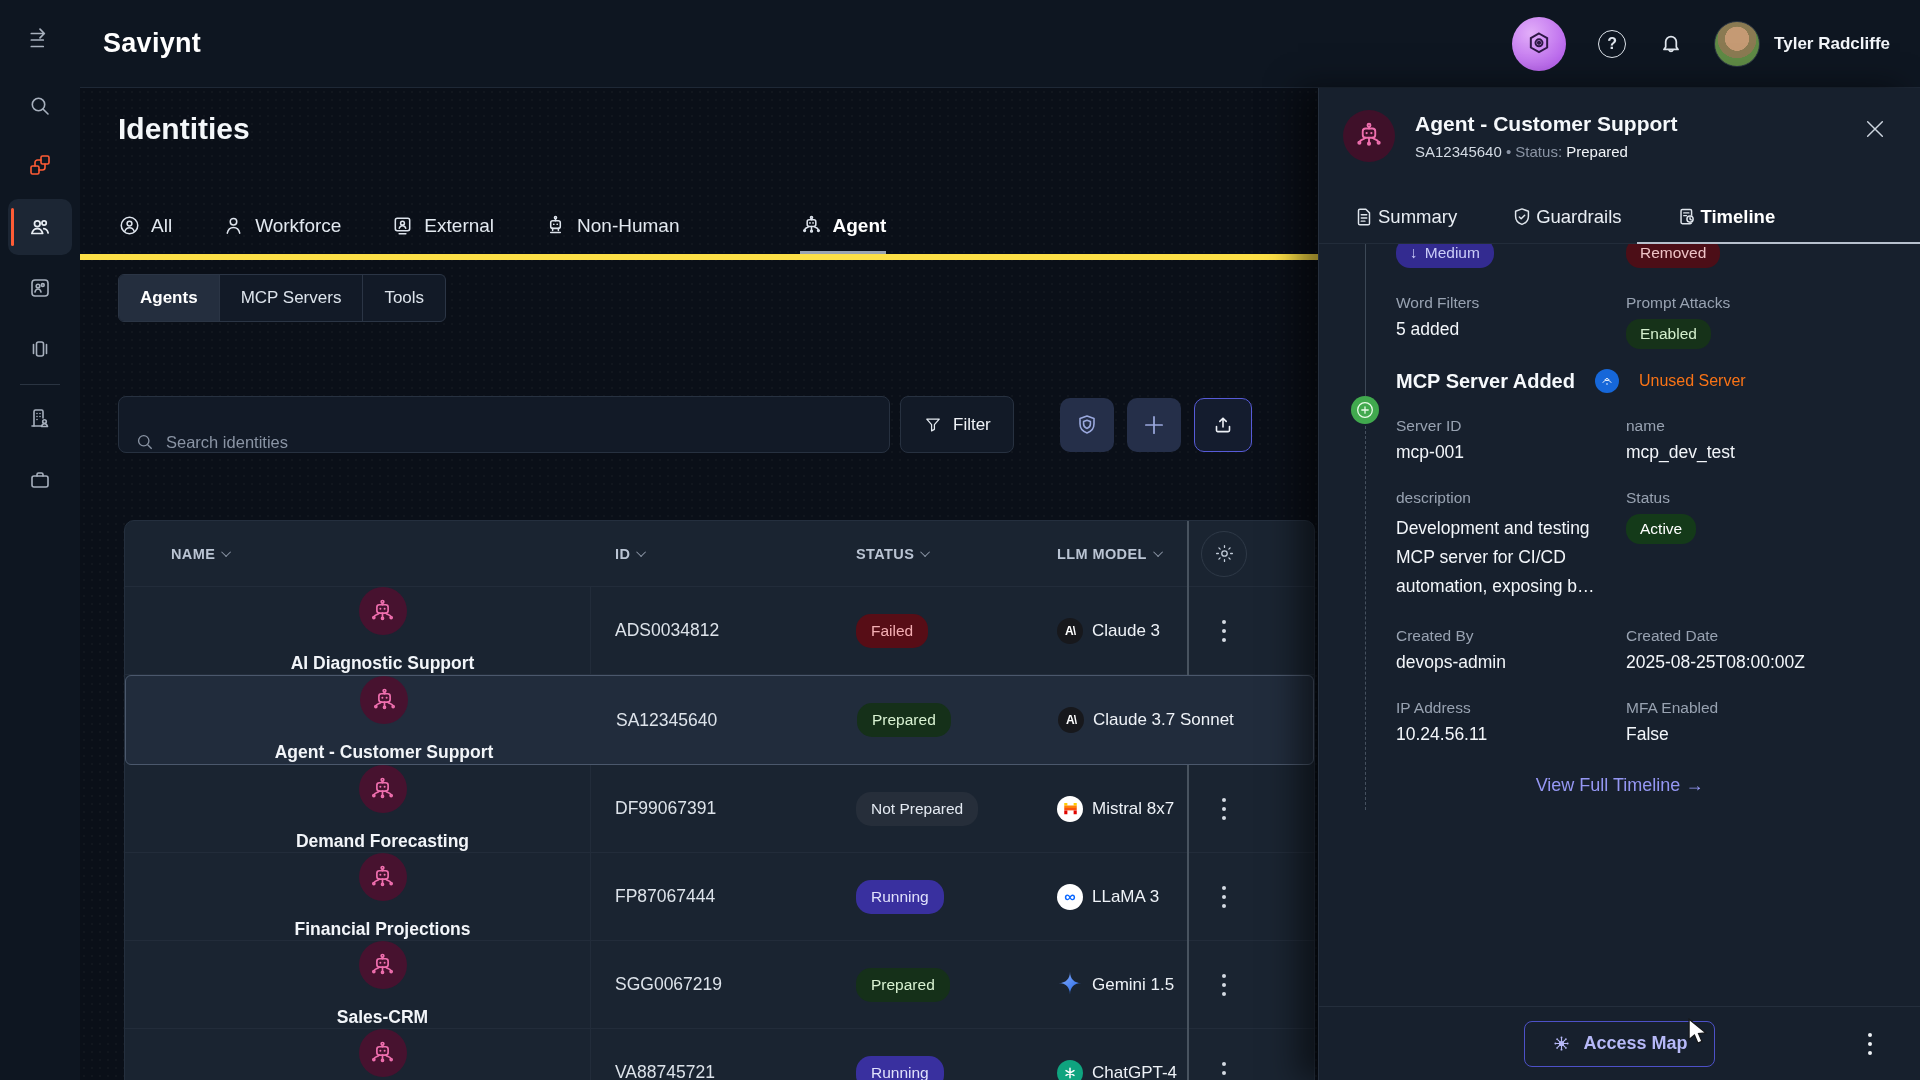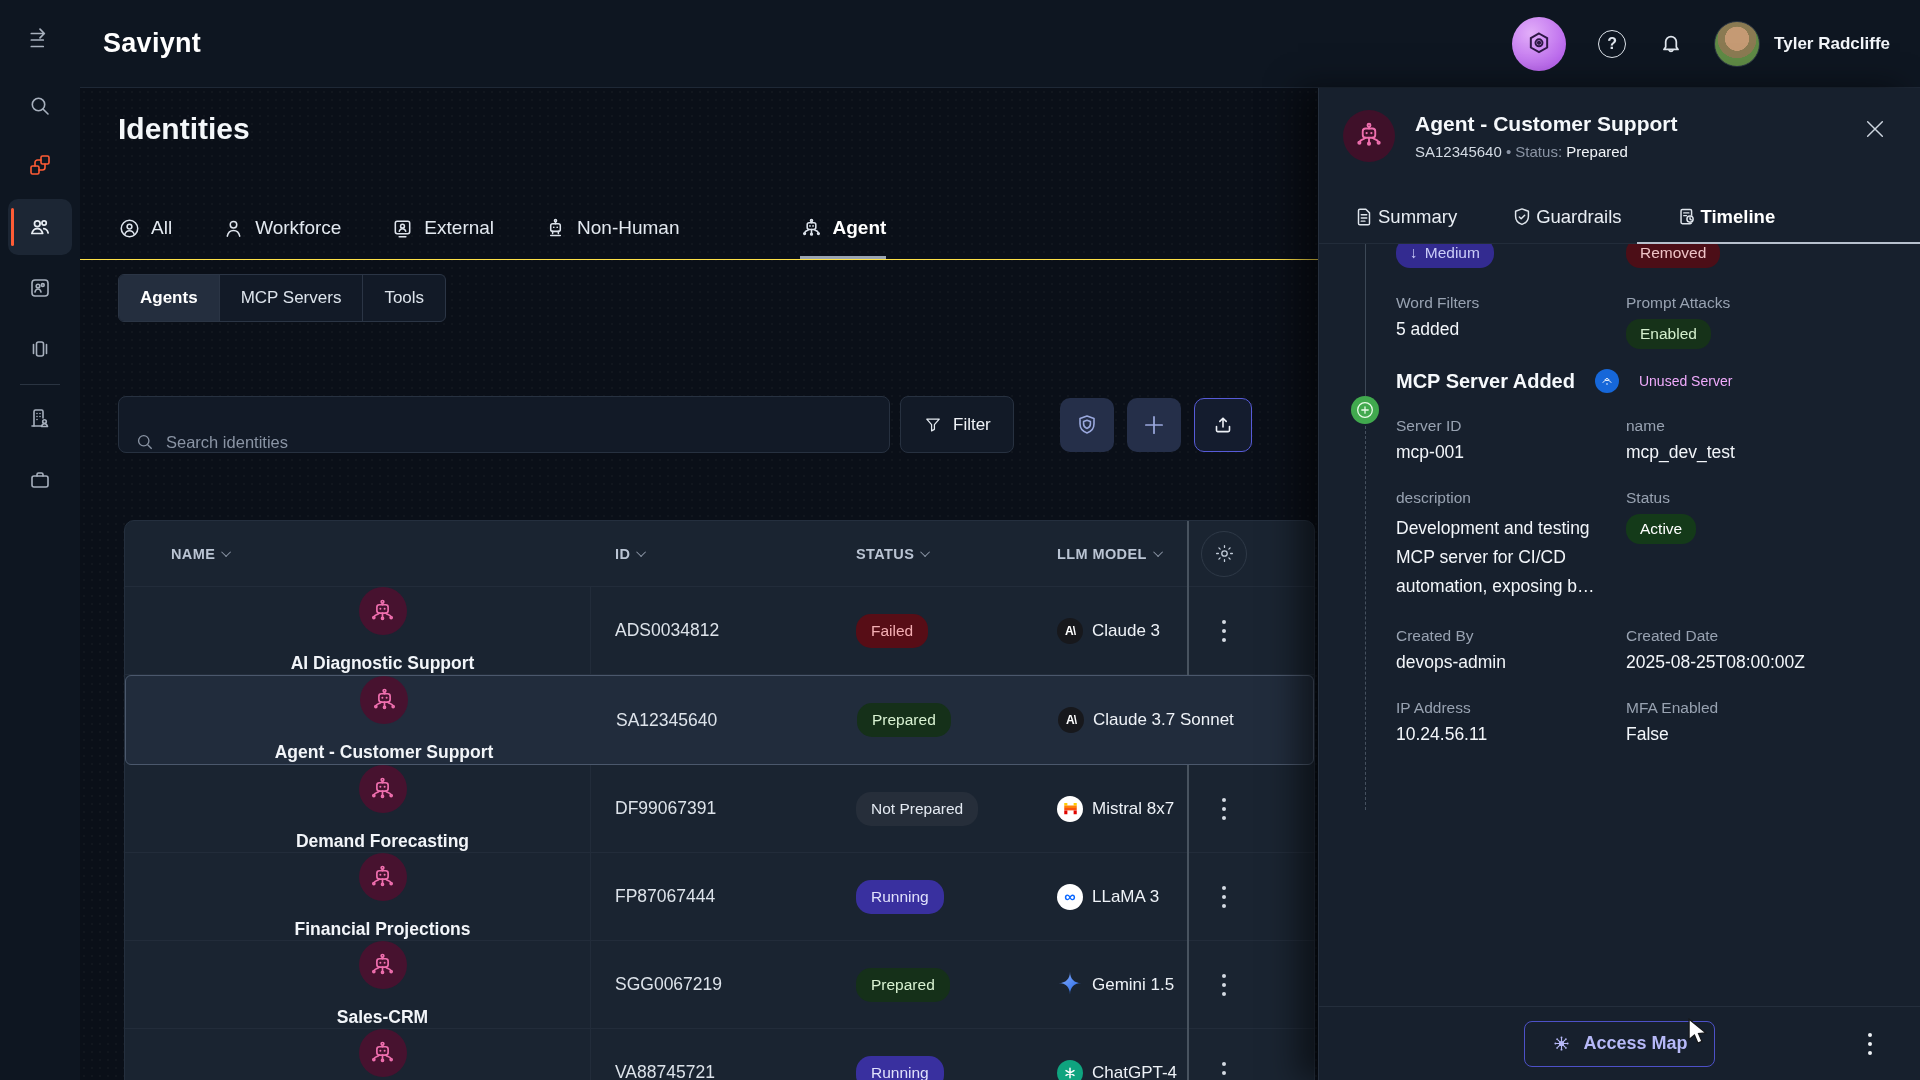--- a/index.html
+++ b/index.html
@@ -32,21 +32,21 @@
   .help-btn { margin-left:32px; width:28px; height:28px; border-radius:50%; border:1.6px solid #dfe5ec; color:#dfe5ec; font-size:16px; font-weight:700; display:flex; align-items:center; justify-content:center; cursor:pointer; }
   .bell-btn { margin-left:32px; cursor:pointer; }
   .avatar { margin-left:30px; width:46px; height:46px; border-radius:50%; cursor:pointer;
     background:radial-gradient(circle at 50% 38%, #c59a74 0 34%, #8a7a52 35% 55%, #5f8a45 56% 100%); border:1px solid #2a3441; }
   .user-name { margin-left:14px; font-size:17px; font-weight:700; color:#f2f5f9; }
 
   
   .main { position:absolute; left:80px; top:88px; width:1238px; height:992px; }
   .page-title { position:absolute; left:38px; top:24px; font-size:30px; font-weight:700; color:#f4f7fa; }
 
-  .tabs-row { position:absolute; left:0; right:0; top:112px; height:60px; border-bottom:1px solid #fde047; display:flex; align-items:stretch; padding-left:38px; }
+  .tabs-row { position:absolute; left:0; right:0; top:112px; height:60px; border-bottom:6px solid #fde047; display:flex; align-items:stretch; padding-left:38px; }
   .tab { display:flex; align-items:center; gap:10px; margin-right:50px; font-size:19px; color:#e3e9f0; cursor:pointer; border-bottom:3px solid transparent; }
   .tab svg { stroke:#dde3ec; fill:none; stroke-width:1.6; stroke-linecap:round; stroke-linejoin:round; }
   .tab.active { margin-left:70px; font-weight:700; color:#fff; border-bottom-color:#9aa4b3; }
 
   .seg-group { position:absolute; left:38px; top:186px; display:inline-flex; border:1px solid #2b3545; border-radius:6px; overflow:hidden; background:#121a27; }
   .seg { padding:13px 21px; font-size:17px; color:#dde4ec; cursor:pointer; border-right:1px solid #2b3545; }
   .seg:last-child { border-right:none; }
   .seg.active { background:#242e3e; color:#fff; font-weight:700; }
 
   .toolbar { position:absolute; left:38px; right:66px; top:308px; display:flex; align-items:center; }
@@ -130,21 +130,21 @@
   .badge { display:inline-flex; align-items:center; gap:7px; padding:6px 14px; border-radius:14px; font-size:15.5px; }
   .badge.medium { background:#332b90; color:#cbcdf8; }
   .badge.removed { background:#4c0e17; color:#eec3c6; }
   .badge.enabled { background:#163219; color:#d4efcd; }
   .badge.active-b { background:#143a19; color:#ffffff; }
 
   .ev-head { display:flex; align-items:center; gap:20px; margin:20px 0 16px 77px; }
   .ev-title { font-size:20px; font-weight:700; color:#f6f9fc; }
   .mcp-ico { width:24px; height:24px; border-radius:50%; background:#1667d9; display:flex; align-items:center; justify-content:center; }
   .mcp-ico svg { stroke:#fff; fill:none; stroke-width:1.5; stroke-linecap:round; }
-  .ev-tag { font-size:14px; color:#f0abfc; }
+  .ev-tag { font-size:16px; color:#f97316; }
   .desc { width:220px; line-height:29px; }
   .tl-link { margin-top:30px; text-align:center; font-size:18px; color:#9597f3; cursor:pointer; }
 
   .dr-footer { position:absolute; left:0; right:0; bottom:0; height:74px; border-top:1px solid #242e3c; display:flex; align-items:center; justify-content:center; }
   .access-btn { height:46px; padding:0 26px; border:1px solid #4d51c8; border-radius:8px; background:transparent; display:flex; align-items:center; gap:11px; font-size:18px; font-weight:700; color:#b7b9f8; cursor:pointer; font-family:"Liberation Sans",sans-serif; }
   .access-btn svg { stroke:#b7b9f8; fill:#b7b9f8; stroke-width:1.3; stroke-linecap:round; }
   .dr-kebab { position:absolute; right:48px; display:flex; flex-direction:column; gap:5px; cursor:pointer; }
   .dr-kebab i { width:4px; height:4px; border-radius:50%; background:#eef1f5; }
 
   .cursor { position:absolute; left:1686px; top:1018px; z-index:20; pointer-events:none; }
@@ -687,20 +687,23 @@
       <div>
           <div class="flabel">IP Address</div>
           <div class="fvalue">10.24.56.11</div>
         </div>
       <div>
           <div class="flabel">MFA Enabled</div>
           <div class="fvalue">False</div>
         </div>
     </div>
 
+    <div class="tl-link">
+      <span>View Full Timeline</span> <span>→</span>
+    </div>
   </div>
 
   <div class="dr-footer">
     <button class="access-btn">
       <svg width="21" height="21" viewBox="0 0 24 24" fill="none">
         <circle cx="12" cy="12" r="2.3"></circle>
           <path d="M12 9.7V6M12 14.3V18M9.7 12H6M14.3 12H18M10.4 10.4L7.8 7.8M13.6 13.6l2.6 2.6M13.6 10.4l2.6-2.6M10.4 13.6l-2.6 2.6"></path>
         <circle cx="12" cy="5" r="1.1" fill="#b7b9f8" stroke="none"></circle>
           <circle cx="12" cy="19" r="1.1" fill="#b7b9f8" stroke="none"></circle>
           <circle cx="5" cy="12" r="1.1" fill="#b7b9f8" stroke="none"></circle>

